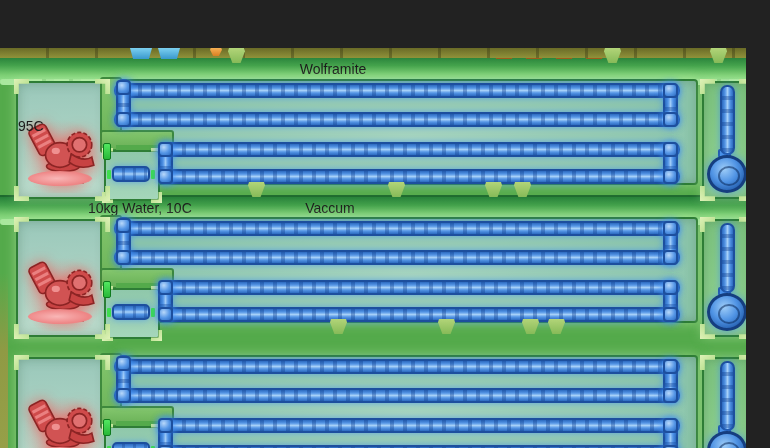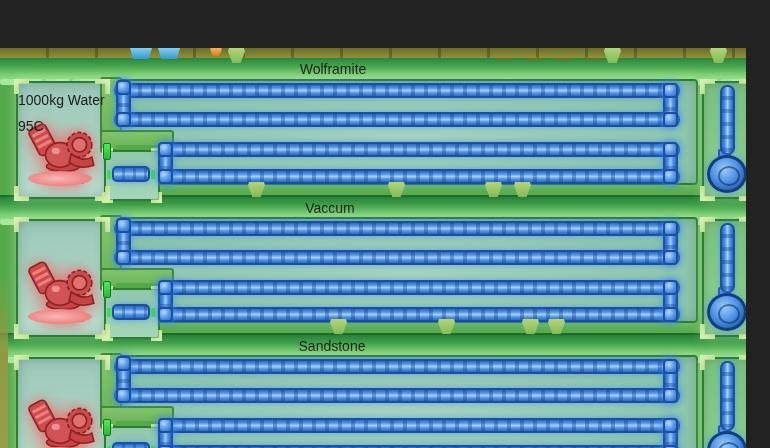--- a/index.html
+++ b/index.html
@@ -112,23 +112,21 @@
 </head>
 <body>
 
 <div class="stage">
 
   <div class="band" style="top:7px;">
     <div class="lbl center" style="left:333px;top:4px;">Wolframite</div>
   </div>
   <div class="band" style="top:147px;">
     <div class="lbl center" style="left:330px;top:3px;">Vaccum</div>
-  </div>
-  <div class="band" style="top:285px;">
-    <div class="lbl center" style="left:332px;top:3px;">Sandstone</div>
+    <div class="lbl" style="left:88px;top:3px;">10kg Water, 10C</div>
   </div>
 
   <div class="olive-top"></div>
   <div class="ladder-bar" style="left:495px;top:0;"></div>
   <div class="ladder-bar" style="left:525px;top:0;"></div>
   <div class="ladder-bar" style="left:555px;top:0;"></div>
   <div class="ladder-bar" style="left:585px;top:0;"></div>
   <div class="tooth blue" style="left:130px;top:0;"></div>
   <div class="tooth blue" style="left:158px;top:0;"></div>
   <div class="tooth orange" style="left:210px;top:0;"></div>
@@ -173,21 +171,20 @@
             <circle cx="52" cy="21" r="12" stroke-dasharray="4 2"></circle>
             <circle cx="52" cy="21" r="7" fill="#e07070"></circle>
             <path d="M44 30 Q56 38 64 33 L66 41 Q52 46 42 38 Z" fill="#c84343"></path>
             <ellipse cx="29" cy="27" rx="4" ry="3" fill="#ef9090" stroke="none"></ellipse>
           </g>
         </svg>
       </div>
       <div class="puddle"></div>
       <div class="port-green"></div>
     </div>
-    <div class="lbl" style="left:18px;top:13px;">1000kg Water</div>
     <div class="lbl" style="left:18px;top:39px;">95C</div>
 
     <div class="tile column"></div>
     <div class="tile ledge"></div>
     <div class="pocket"></div>
     <div class="box">
       <span class="bracket sm b-tl"></span>
       <span class="bracket sm b-tr"></span>
       <span class="bracket sm b-bl"></span>
       <span class="bracket sm b-br"></span>

